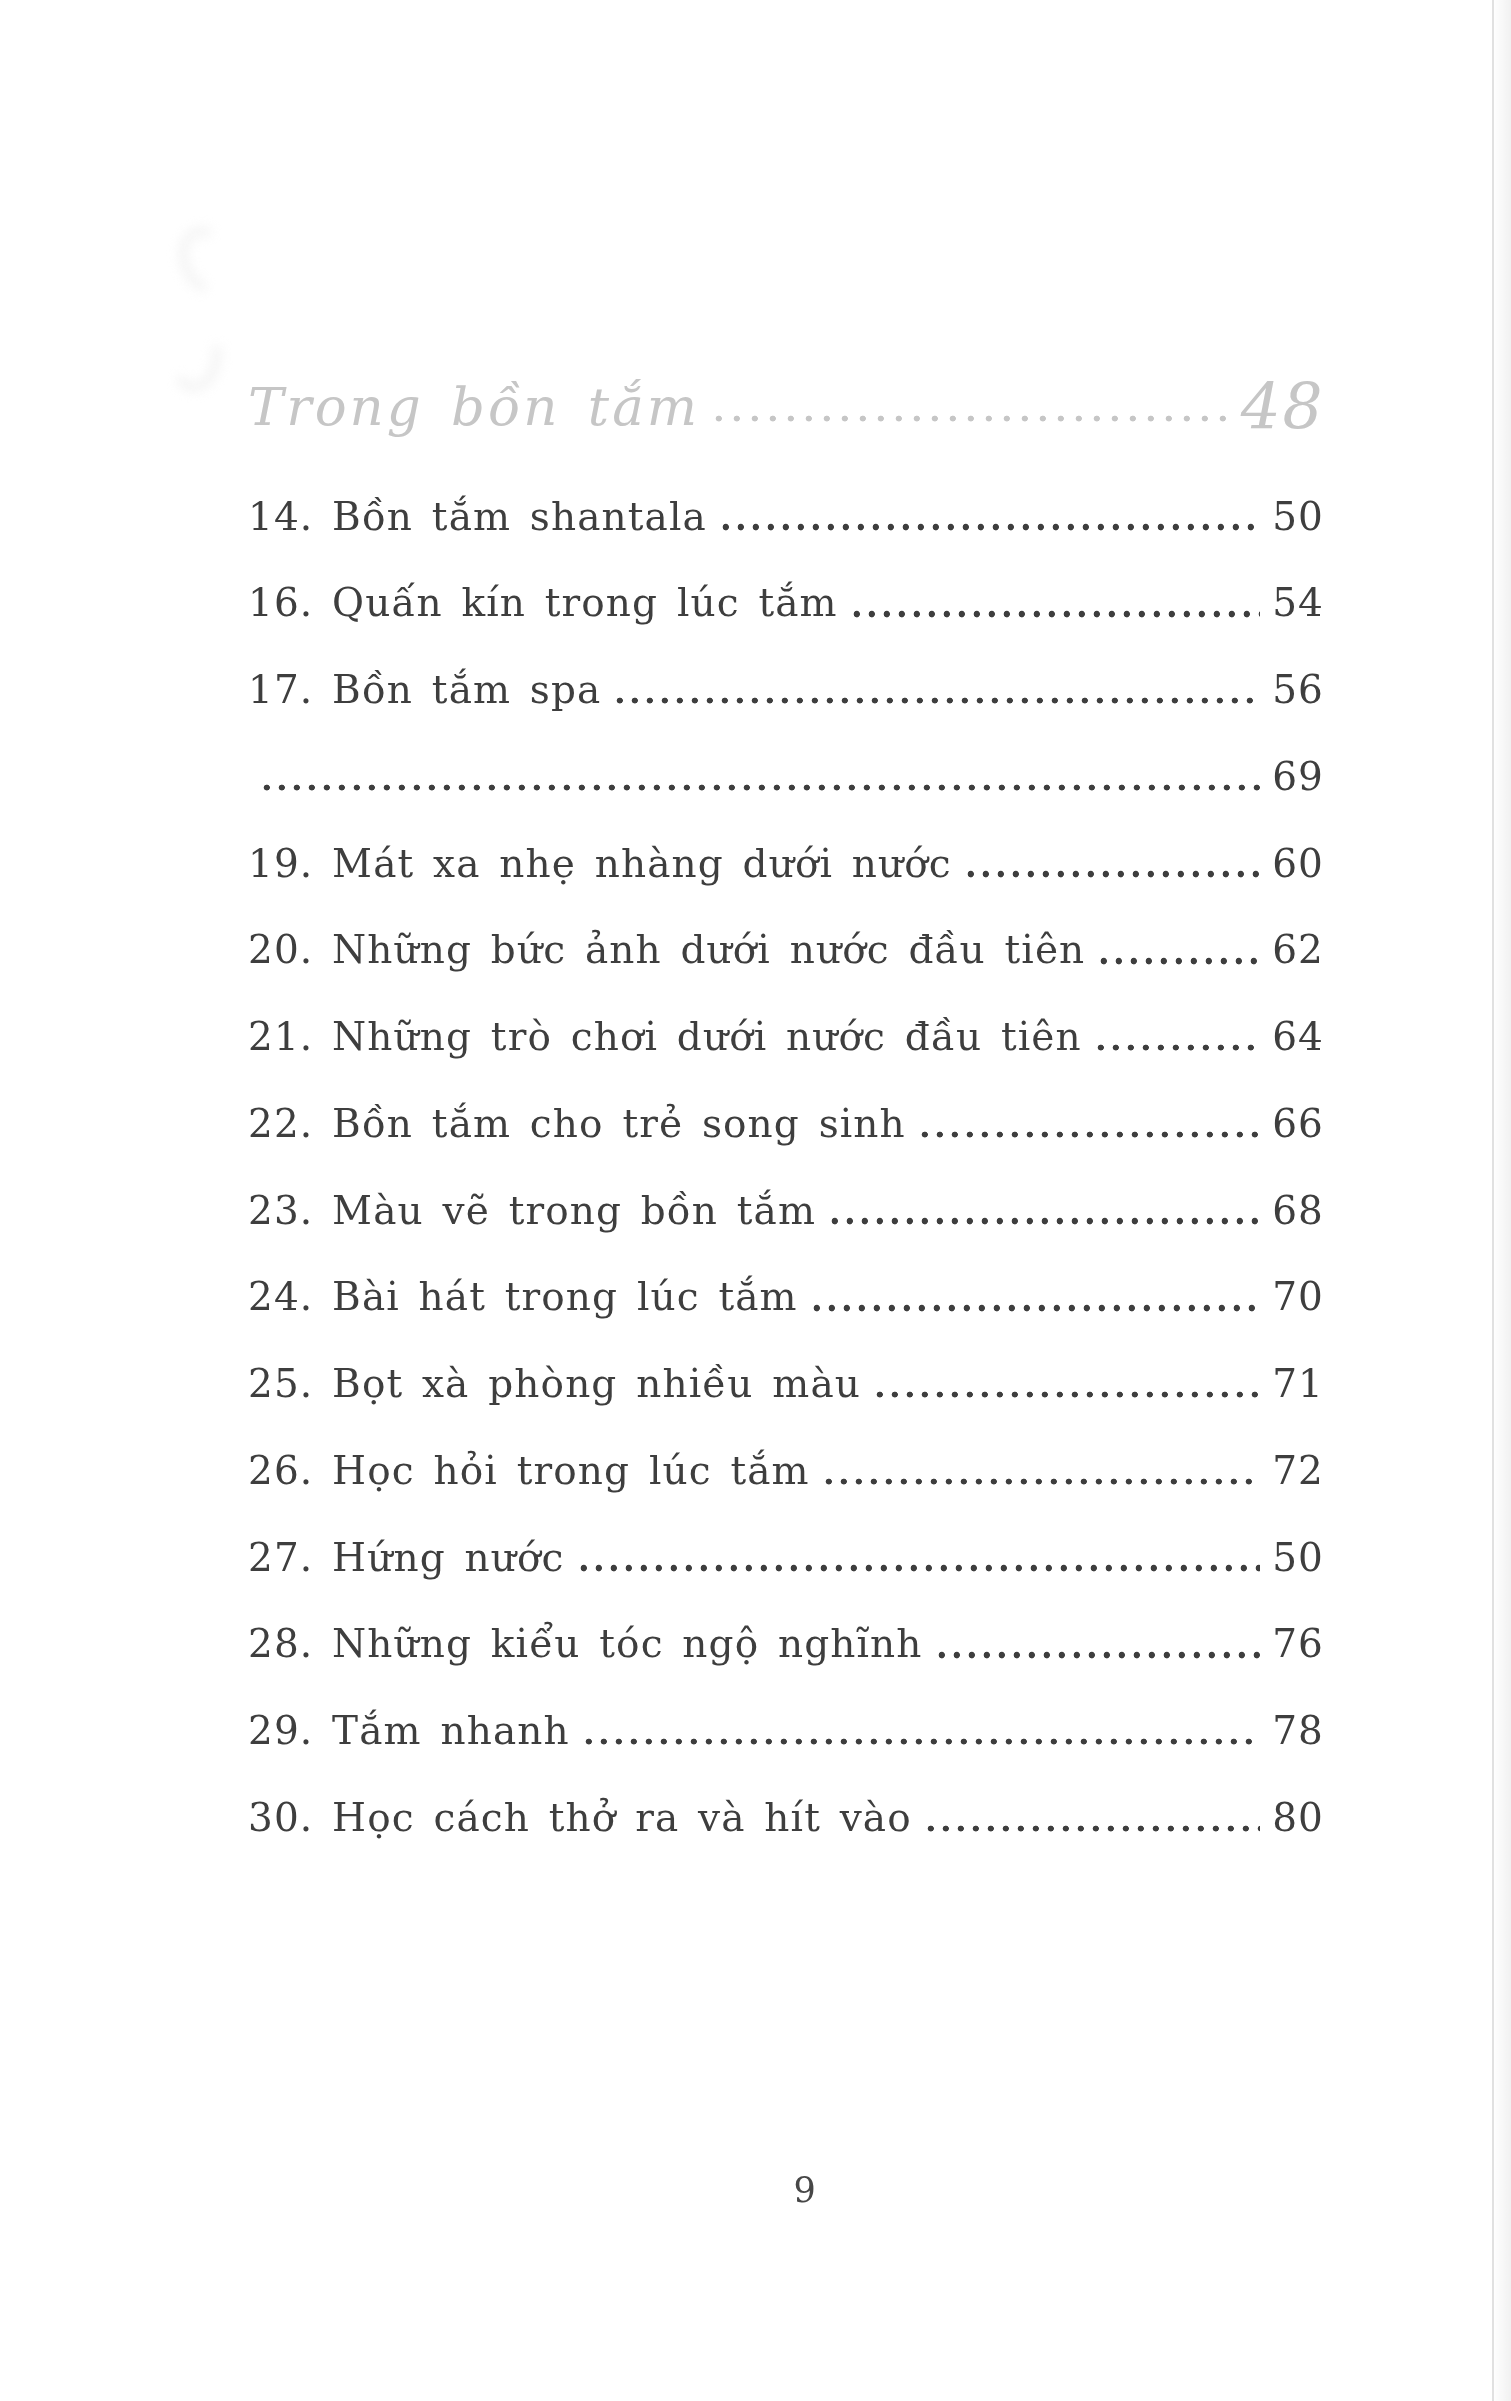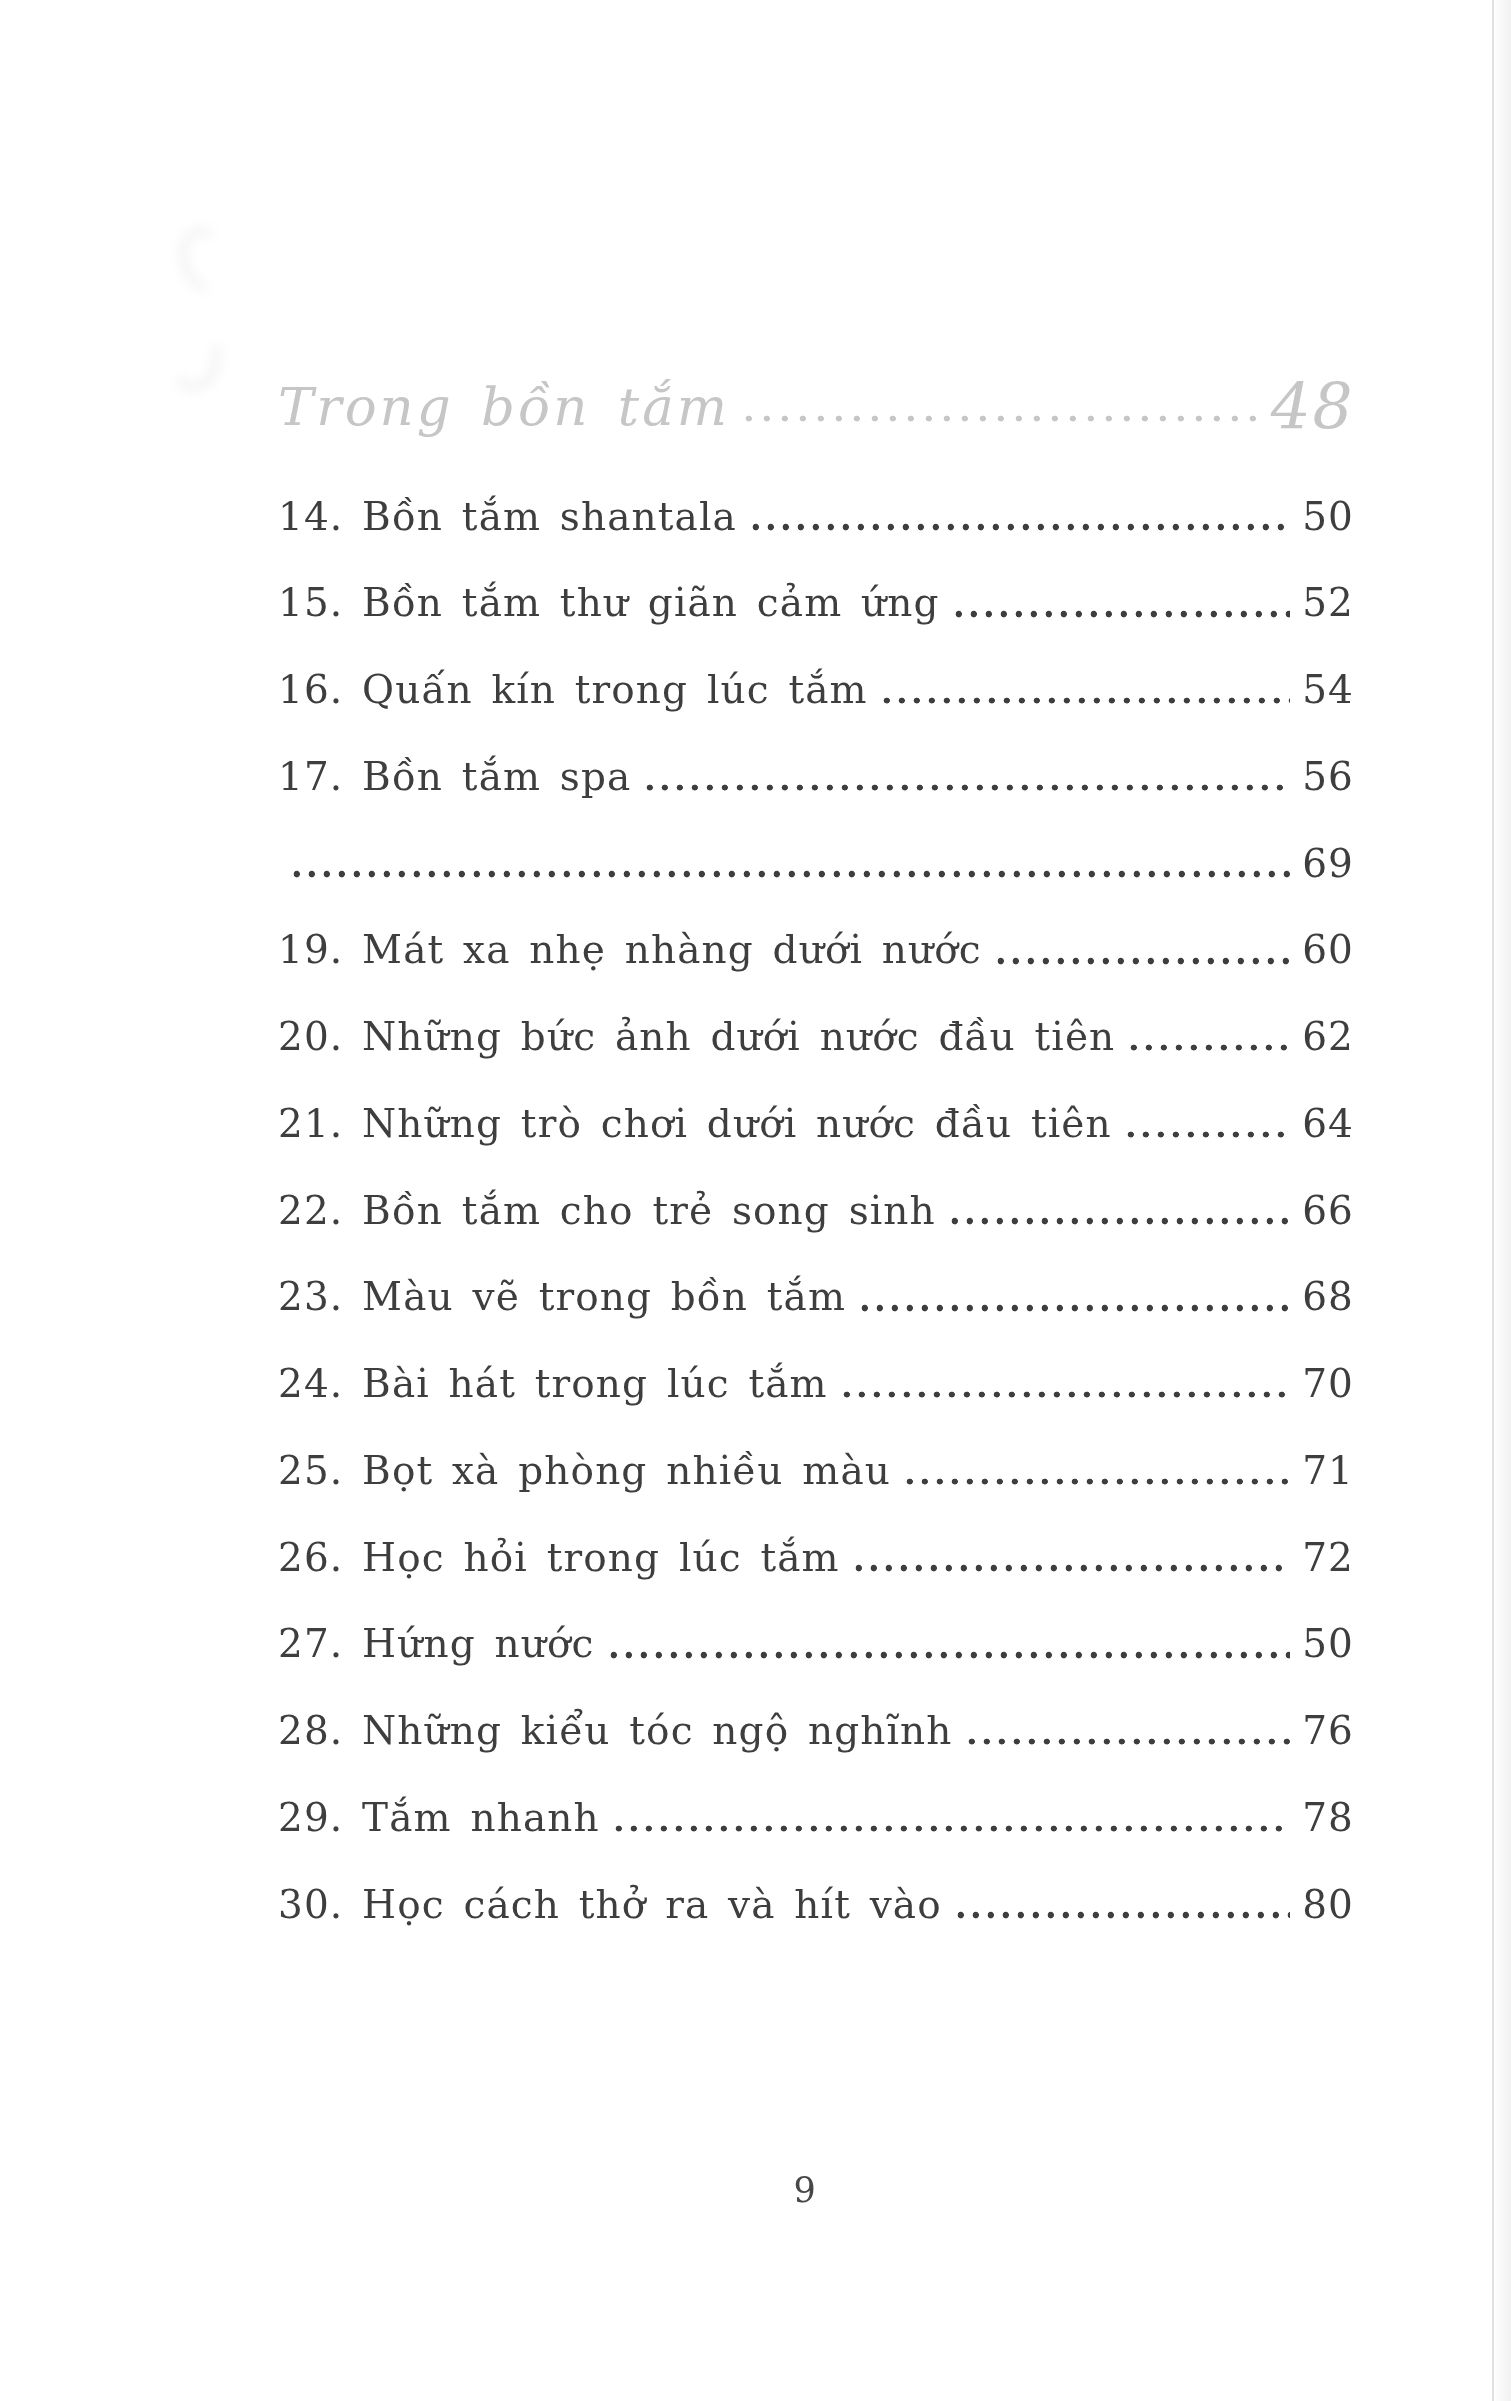--- a/index.html
+++ b/index.html
@@ -24,21 +24,21 @@
   .ghost {
     position: absolute; border: 10.5px solid #e6e6e6; border-radius: 50%;
     opacity: .4; filter: blur(5.3px);
   }
   .ghost-1 { top: 225px; left: 180px; width: 56px; height: 72px;
     border-right-color: transparent; border-bottom-color: transparent; transform: rotate(-28deg); }
   .ghost-2 { top: 330px; left: 174px; width: 47px; height: 63px;
     border-left-color: transparent; border-top-color: transparent; transform: rotate(18deg); }
 
   
-  .content { position: absolute; top: 375px; left: 248px; width: 1076px; margin-left: 30px; }
+  .content { position: absolute; top: 375px; left: 248px; width: 1076px; }
 
   .toc-row { display: flex; align-items: flex-end; }
 
   .leader {
     flex: 1 1 auto;
     height: 7.5px;
     margin: 0 12px 10.5px 15px;
     background-image: radial-gradient(circle at 3.8px 3.8px, currentColor 2.7px, transparent 3.5px);
     background-size: 15px 7.5px;
     background-repeat: repeat-x;
@@ -96,25 +96,20 @@
       <span class="section-page">48</span>
     </div>
 
     <div>
   <div class="toc-row entry-row">
     <span class="entry-title">14. Bồn tắm shantala</span>
     <span class="leader"></span>
     <span class="entry-page">50</span>
   </div>
 
-  <div class="toc-row entry-row">
-    <span class="entry-title">15. Bồn tắm thư giãn cảm ứng</span>
-    <span class="leader"></span>
-    <span class="entry-page">52</span>
-  </div>
 
   <div class="toc-row entry-row">
     <span class="entry-title">16. Quấn kín trong lúc tắm</span>
     <span class="leader"></span>
     <span class="entry-page">54</span>
   </div>
 
   <div class="toc-row entry-row">
     <span class="entry-title">17. Bồn tắm spa</span>
     <span class="leader"></span>

